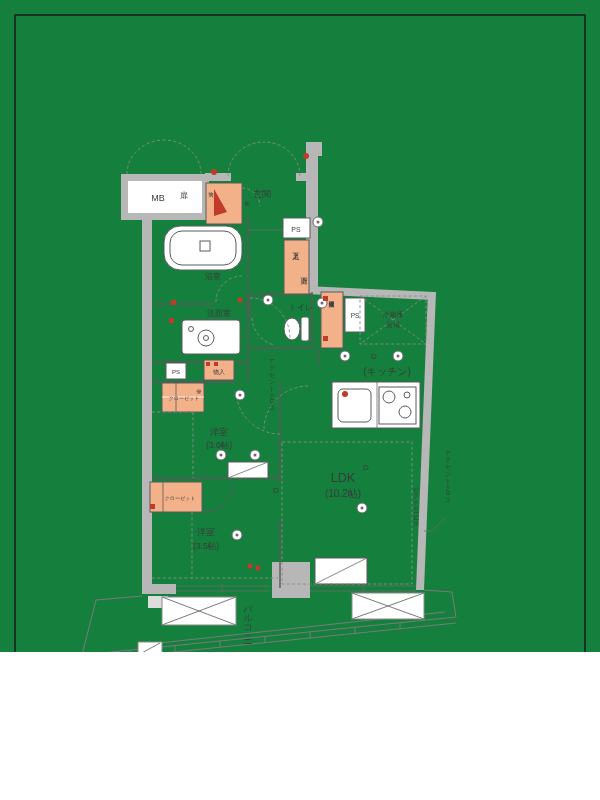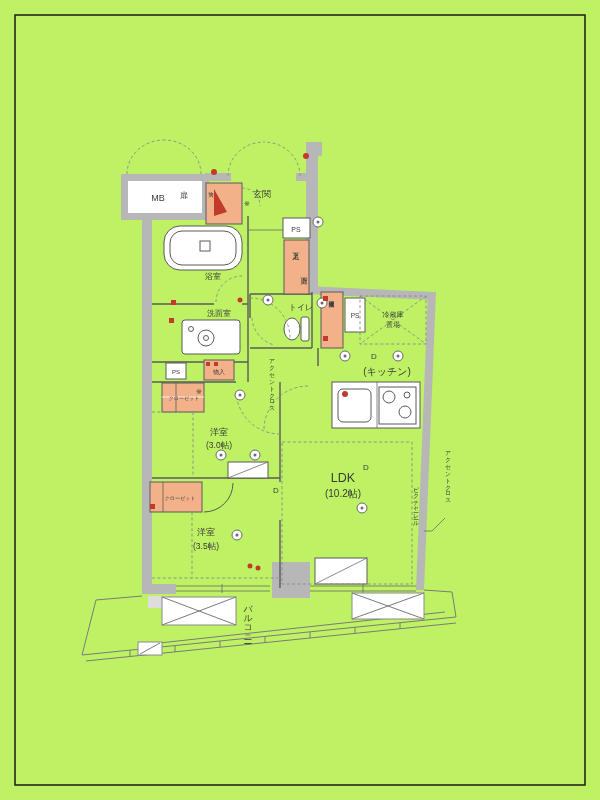--- a/index.html
+++ b/index.html
@@ -1,16 +1,16 @@
 <!DOCTYPE html>
 <html><head>
 <meta charset="utf-8">
 <style>
   html,body{margin:0;padding:0;background:#fff;}
-  .stage{position:relative;width:600px;height:800px;background:#bef264;font-family:"Liberation Sans","DejaVu Sans",sans-serif;}
+  .stage{position:relative;width:600px;height:652px;background:#15803d;font-family:"Liberation Sans","DejaVu Sans",sans-serif;}
   svg text{font-family:"Liberation Sans","DejaVu Sans",sans-serif;fill:#3a3a3a;}
   .vtext{writing-mode:vertical-rl;text-orientation:upright;}
   .iwall{stroke:#5a5a5a;stroke-width:1.4;fill:none;}
   .thin{stroke:#6a6a6a;stroke-width:0.8;fill:none;}
   .fx{fill:#ffffff;stroke:#5a5a5a;stroke-width:1;}
   .fxo{fill:none;stroke:#5a5a5a;stroke-width:1;}
   .dash{fill:none;stroke:#8a8a8a;stroke-width:0.9;stroke-dasharray:3 2.4;}
   .ring{fill:#ffffff;stroke:#6a6a6a;stroke-width:1;}
   .xbx{fill:#ffffff;stroke:#8a8a8a;stroke-width:1;}
   .bal{stroke:#7a7a7a;stroke-width:1;fill:none;}

